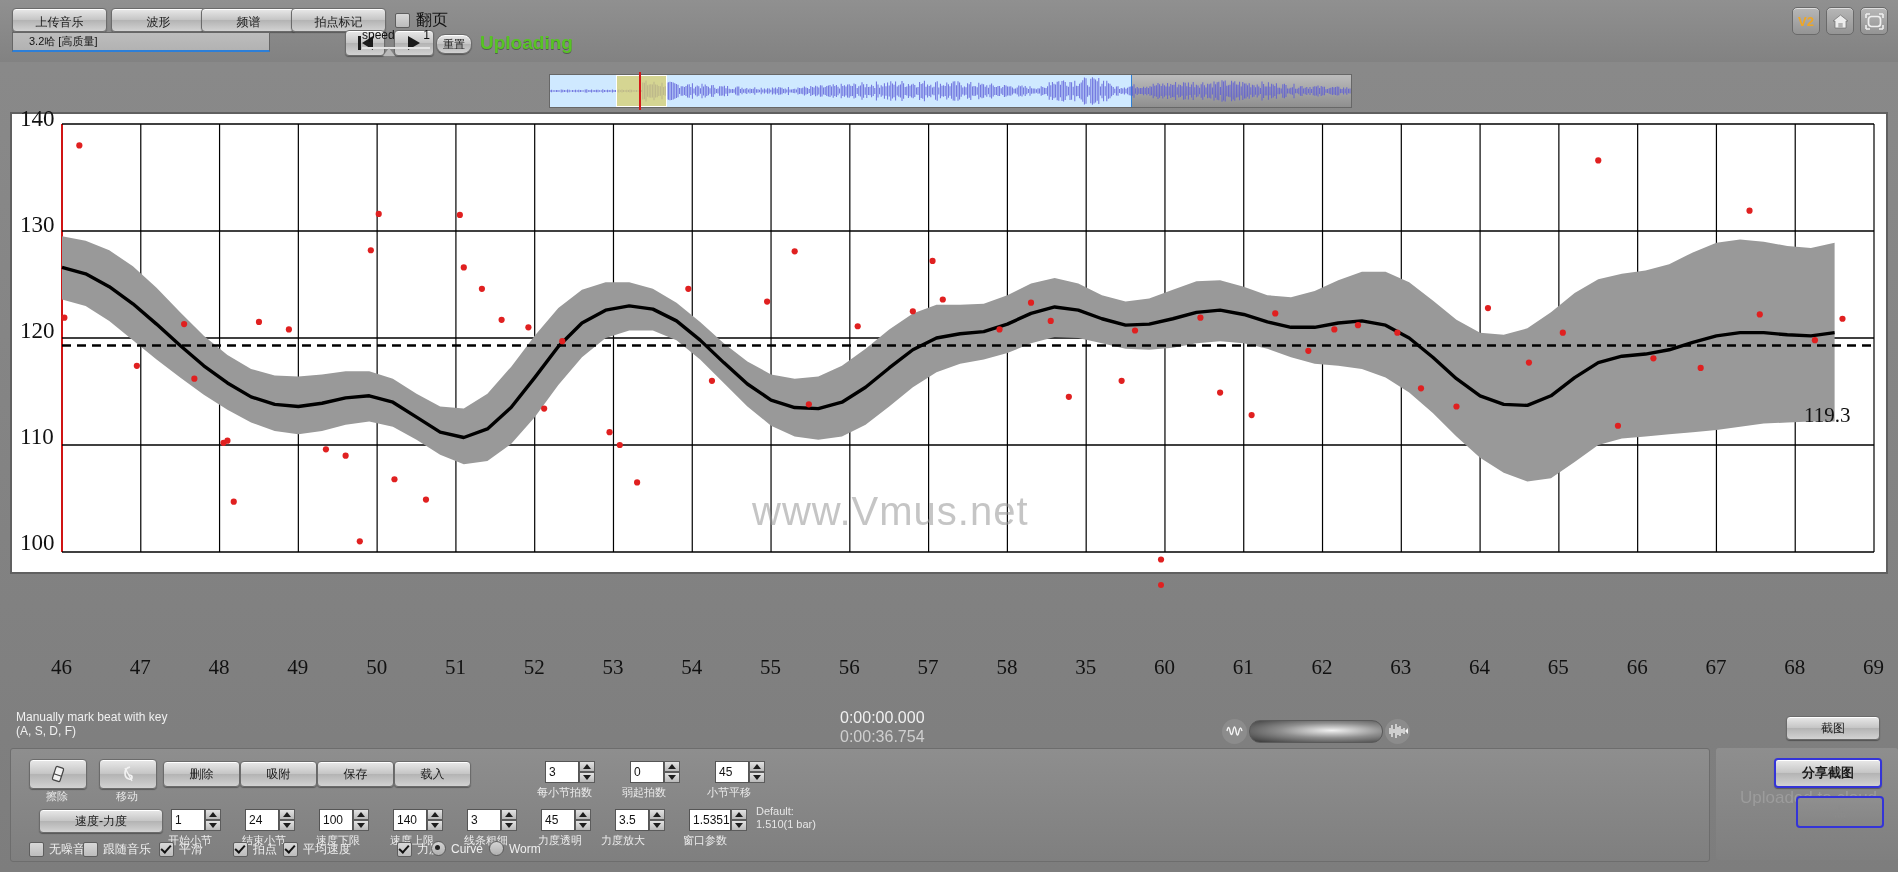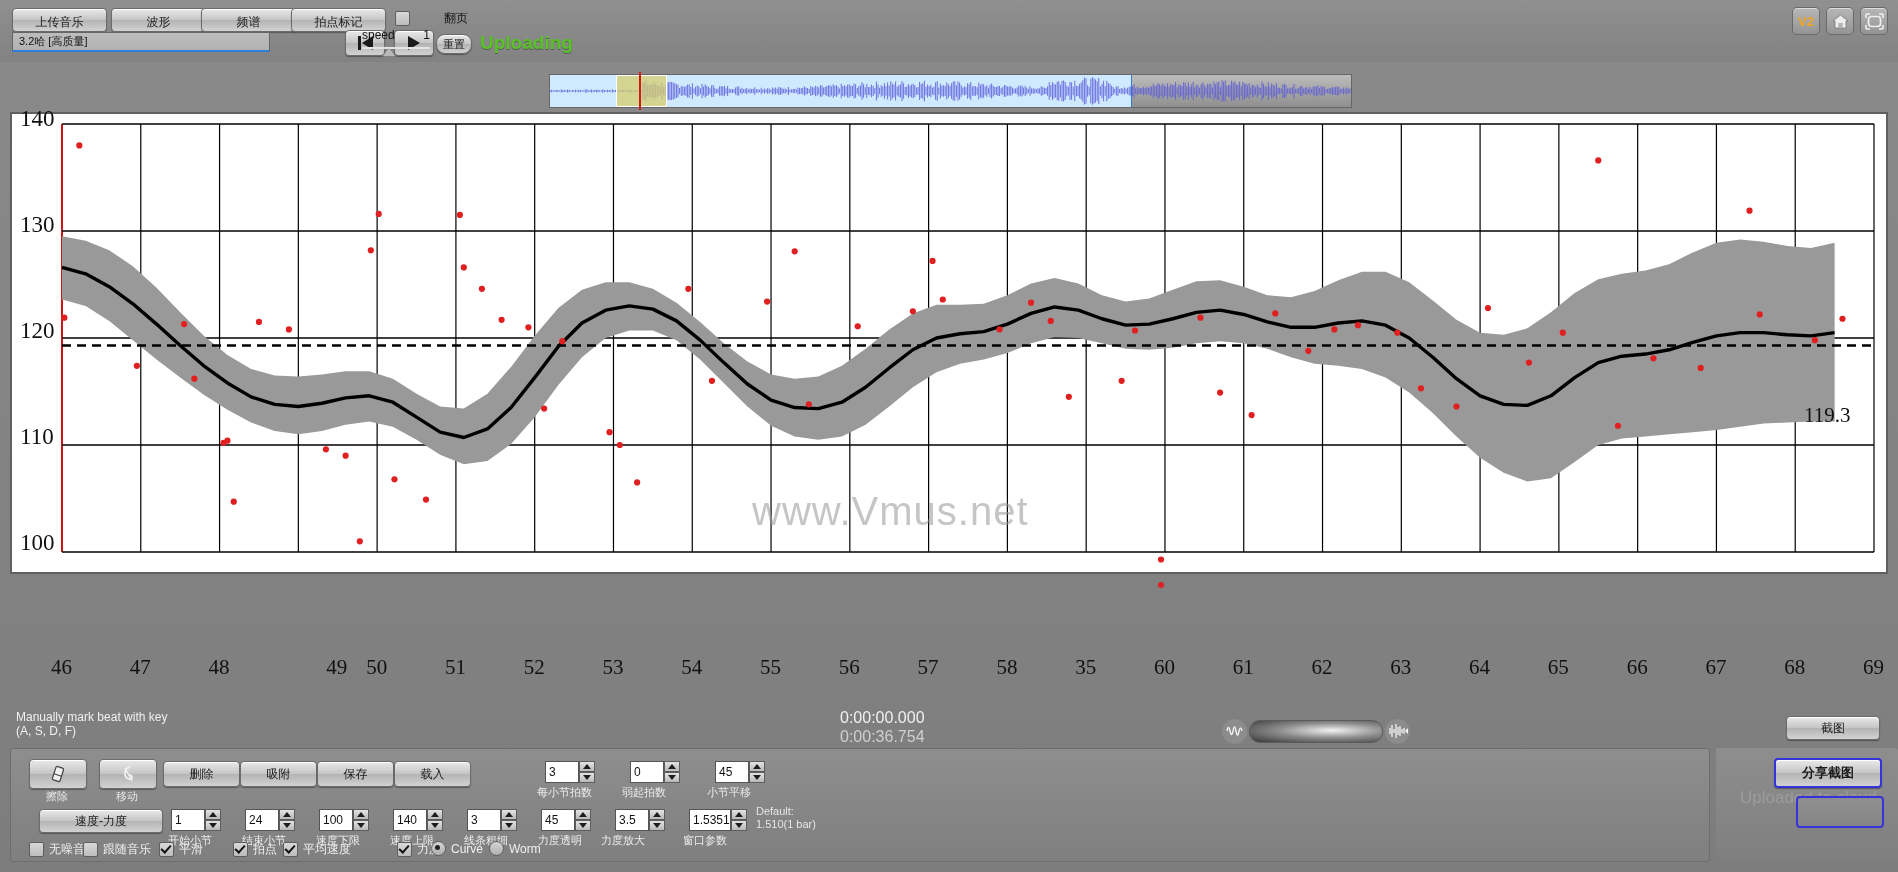--- a/index.html
+++ b/index.html
@@ -18,26 +18,26 @@
 
   
   .toolbar{position:absolute;left:0;top:0;width:1898px;height:62px;
            background:linear-gradient(#909090,#828282);}
   .tb-btn{position:absolute;top:8px;height:22px;width:93px;font-size:12px;align-items:flex-end;}
   .tb-chk{position:absolute;top:10px;display:flex;align-items:center;gap:6px;}
   .chkbox{width:13px;height:13px;background:linear-gradient(#d8d8d8,#bcbcbc);
           border:1px solid #5e5e5e;border-radius:2px;position:relative;}
   .chkbox.on:after{content:"";position:absolute;left:3px;top:0px;width:4px;height:8px;
           border:solid #111;border-width:0 2px 2px 0;transform:rotate(42deg);}
-  .chk-label{font-size:12px;color:#141414;margin-left:28px;}
+  .chk-label{font-size:16px;color:#141414;}
 
   .songfield{position:absolute;left:12px;top:32px;width:258px;height:20px;
      background:linear-gradient(#bdbdbd,#b2b2b2);border:1px solid #666;
      border-bottom:2px solid #2d7fd8;
-     font-size:11px;color:#111;display:flex;align-items:center;padding-left:6px;box-sizing:border-box;}
+     font-size:11px;color:#111;display:flex;align-items:center;padding-left:16px;box-sizing:border-box;}
 
   .transport{position:absolute;top:30px;width:38px;height:24px;}
   .tri-right{width:0;height:0;border-left:12px solid #1b1b1b;border-top:7px solid transparent;border-bottom:7px solid transparent;}
   .tri-left{width:0;height:0;border-right:11px solid #1b1b1b;border-top:7px solid transparent;border-bottom:7px solid transparent;}
   .bar-left{width:3px;height:14px;background:#1b1b1b;margin-right:1px;}
 
   .speed-wrap{position:absolute;left:362px;top:28px;width:68px;height:28px;}
   .speed-lbl{position:absolute;left:0;top:0;font-size:12px;color:#111;}
   .speed-val{position:absolute;left:0;top:0;width:68px;text-align:right;font-size:12px;color:#111;}
   .speed-track{position:absolute;left:0;top:19px;width:68px;height:2px;background:#e3e3e3;}
@@ -804,21 +804,21 @@
   <div class="ylbl" style="left:20px;top:106px">140</div>
   <div class="ylbl" style="left:20px;top:212px">130</div>
   <div class="ylbl" style="left:20px;top:318px">120</div>
   <div class="ylbl" style="left:20px;top:424px">110</div>
   <div class="ylbl" style="left:20px;top:530px">100</div>
 
   <div id="xlabels">
       <div class="xlbl" style="left: 51px;">46</div>
       <div class="xlbl" style="left: 129.783px;">47</div>
       <div class="xlbl" style="left: 208.565px;">48</div>
-      <div class="xlbl" style="left: 287.348px; margin-left: 39px;">49</div>
+      <div class="xlbl" style="left: 287.348px;">49</div>
       <div class="xlbl" style="left: 366.13px;">50</div>
       <div class="xlbl" style="left: 444.913px;">51</div>
       <div class="xlbl" style="left: 523.696px;">52</div>
       <div class="xlbl" style="left: 602.478px;">53</div>
       <div class="xlbl" style="left: 681.261px;">54</div>
       <div class="xlbl" style="left: 760.043px;">55</div>
       <div class="xlbl" style="left: 838.826px;">56</div>
       <div class="xlbl" style="left: 917.609px;">57</div>
       <div class="xlbl" style="left: 996.391px;">58</div>
       <div class="xlbl" style="left: 1075.17px;">35</div>

